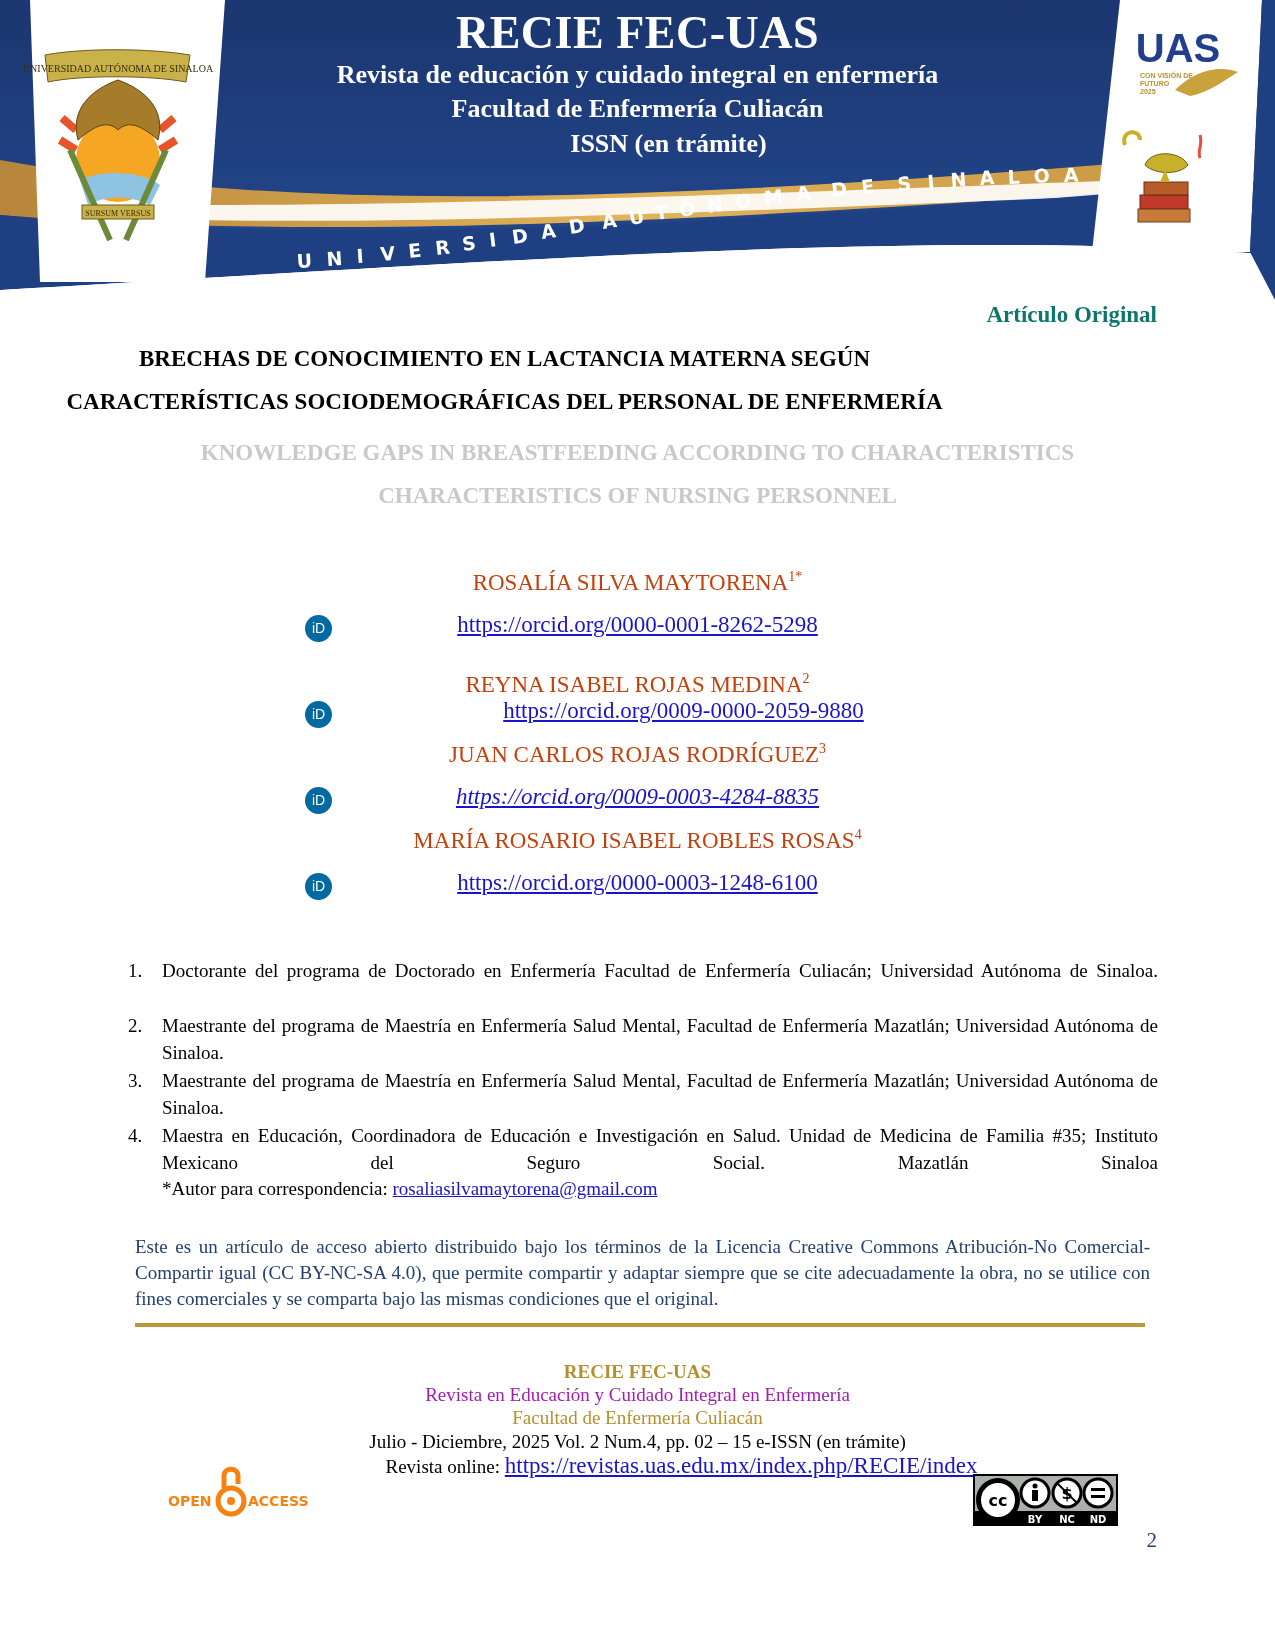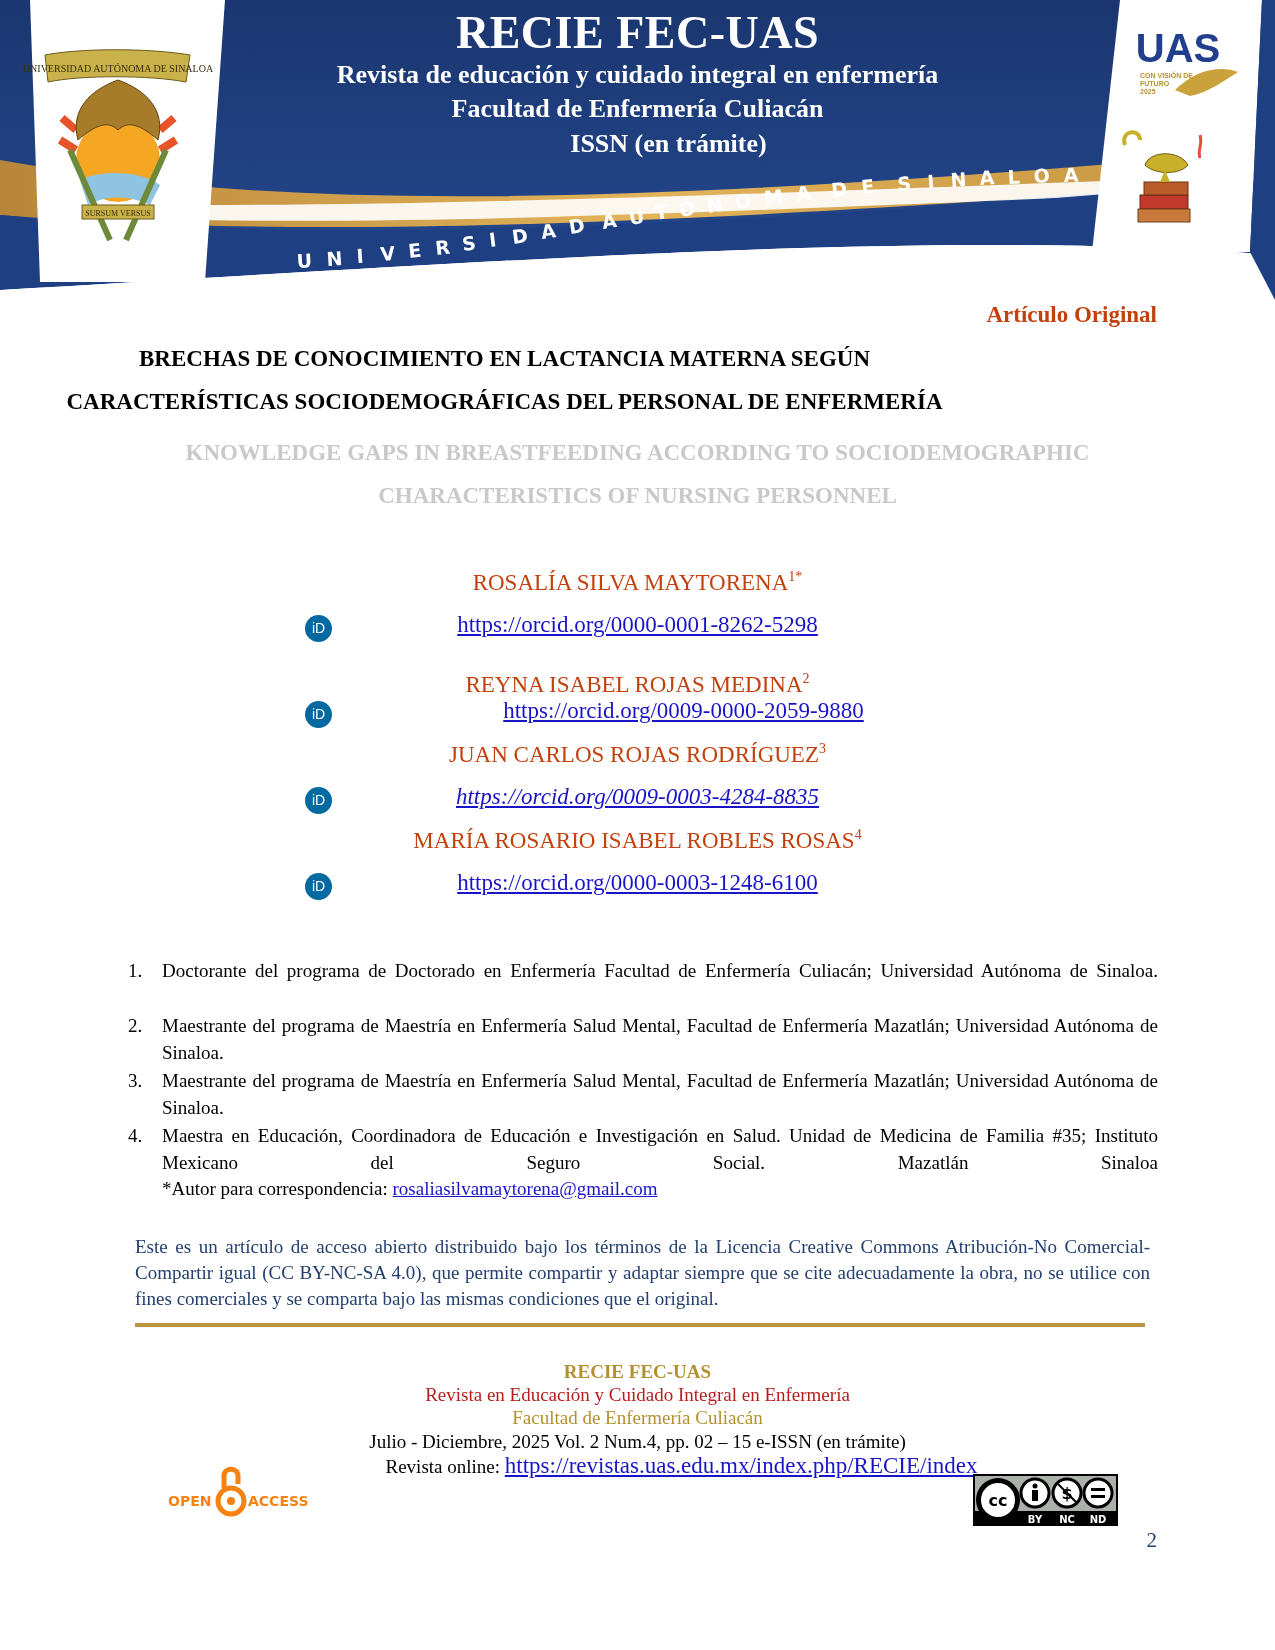--- a/index.html
+++ b/index.html
@@ -10,21 +10,21 @@
   
   #banner { left:0; top:0; width:1275px; height:300px; }
   #banner svg { position:absolute; left:0; top:0; }
   .ban-title { left:0; width:1275px; text-align:center; color:#fff; font-weight:bold; }
   #ban-t1 { top:6px; font-size:46px; letter-spacing:0.5px; }
   #ban-t2 { top:60px; font-size:26px; }
   #ban-t3 { top:94px; font-size:26px; }
   #ban-t4 { top:129px; font-size:26px;padding-left:31px; }
 
   
-  #article-type { right:118px; top:302px; font-size:23px; font-weight:bold; color:#c2410c; }
+  #article-type { right:118px; top:302px; font-size:23px; font-weight:bold; color:#0f766e; }
   .title-es { left:0; width:1009px; text-align:center; font-size:23px; font-weight:bold; color:#000; }
   .title-en { left:0; width:1275px; text-align:center; font-size:23px; font-weight:bold; color:#c9c9c9; }
 
   .author { left:0; width:1275px; text-align:center; font-size:23px; color:#c2410c; }
   .author sup { font-size:14px; }
   .orcid-link { left:0; width:1275px; text-align:center; font-size:23px; color:#1a14c8; text-decoration:underline; }
   .orcid-icon { left:305px; width:27px; height:27px; border-radius:50%; background:#0369a1; color:#fff;
                 font-family:"Liberation Sans", sans-serif; font-size:14px; line-height:27px; text-align:center; }
 
   .aff { left:128px; width:1030px; font-size:19px; line-height:27px; text-align:justify; }
@@ -34,21 +34,21 @@
 
   #corr { left:162px; top:1178px; font-size:19px; }
   #corr a { color:#1a14c8; text-decoration:underline; }
 
   #license { left:135px; width:1015px; top:1234px; font-size:19px; line-height:26px; color:#24406e; text-align:justify; }
 
   #gold-rule { left:135px; top:1323px; width:1010px; height:4px; background:#b9973a; }
 
   .foot { left:0; width:1275px; text-align:center; font-size:19px; }
   #f1 { top:1361px; color:#b3902f; font-weight:bold; }
-  #f2 { top:1384px; color:#b91c1c; }
+  #f2 { top:1384px; color:#a21caf; }
   #f3 { top:1407px; color:#b3902f; }
   #f4 { top:1431px; color:#000; }
   #f5 { top:1453px; color:#000;padding-left:44px; }
   #f5 a { color:#1a14c8; text-decoration:underline; font-size:23px; }
 
   #oa-logo { left:168px; top:1462px; width:150px; height:60px; }
   #cc-badge { left:973px; top:1474px; width:145px; height:44px; background:#000; }
   #page-num { right:118px; top:1528px; font-size:21px; color:#24406e; }
 </style>
 </head>
@@ -147,21 +147,21 @@
   <div id="ban-t1" class="abs ban-title">RECIE FEC-UAS</div>
   <div id="ban-t2" class="abs ban-title">Revista de educación y cuidado integral en enfermería</div>
   <div id="ban-t3" class="abs ban-title">Facultad de Enfermería Culiacán</div>
   <div id="ban-t4" class="abs ban-title">ISSN (en trámite)</div>
 </div>
 
 <div id="article-type" class="abs">Artículo Original</div>
 
 <div class="abs title-es" style="top:346px;">BRECHAS DE CONOCIMIENTO EN LACTANCIA MATERNA SEGÚN</div>
 <div class="abs title-es" style="top:389px;">CARACTERÍSTICAS SOCIODEMOGRÁFICAS DEL PERSONAL DE ENFERMERÍA</div>
-<div class="abs title-en" style="top:440px;">KNOWLEDGE GAPS IN BREASTFEEDING ACCORDING TO SOCIODEMOGRAPHIC</div>
+<div class="abs title-en" style="top:440px;">KNOWLEDGE GAPS IN BREASTFEEDING ACCORDING TO CHARACTERISTICS</div>
 <div class="abs title-en" style="top:483px;">CHARACTERISTICS OF NURSING PERSONNEL</div>
 
 <div class="abs author" style="top:569px;"><span>ROSALÍA SILVA MAYTORENA</span><sup>1*</sup></div>
 <div class="abs orcid-icon" style="top:615px;">iD</div>
 <a class="abs orcid-link" style="top:612px;">https://orcid.org/0000-0001-8262-5298</a>
 
 <div class="abs author" style="top:655px;margin-top:16px;"><span>REYNA ISABEL ROJAS MEDINA</span><sup>2</sup></div>
 <div class="abs orcid-icon" style="top:701px;">iD</div>
 <a class="abs orcid-link" style="top:698px;padding-left:46px;">https://orcid.org/0009-0000-2059-9880</a>
 

